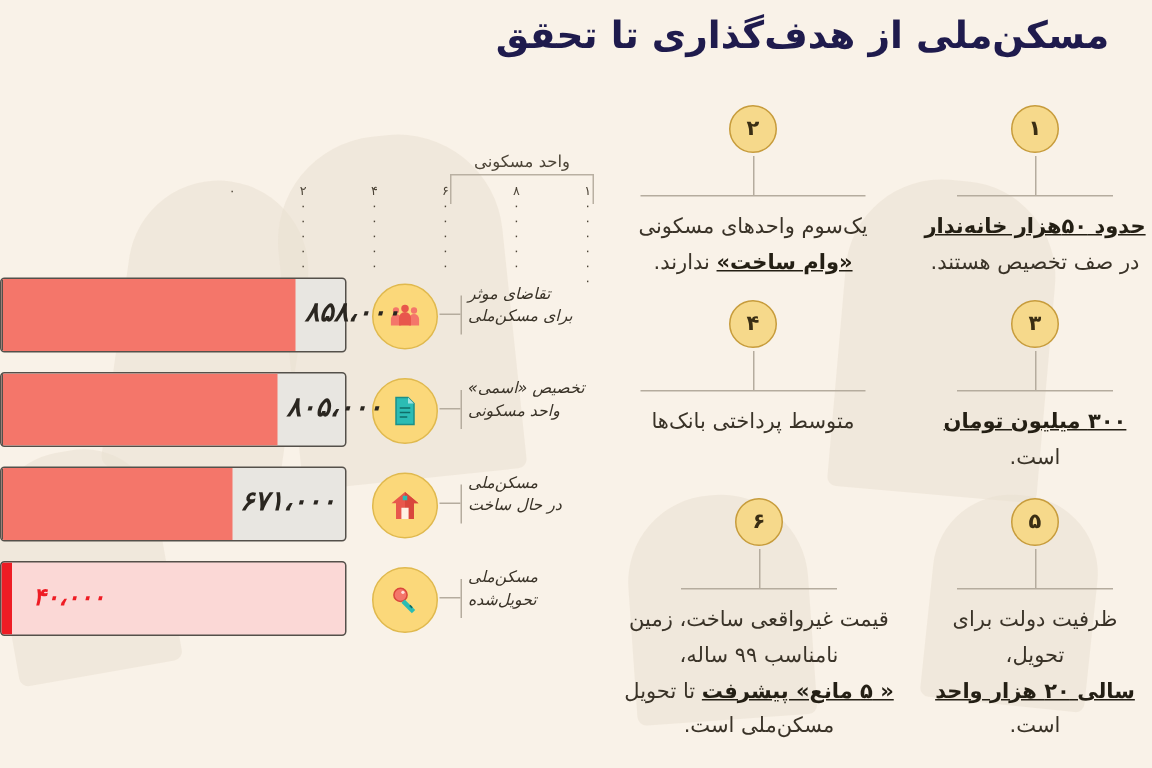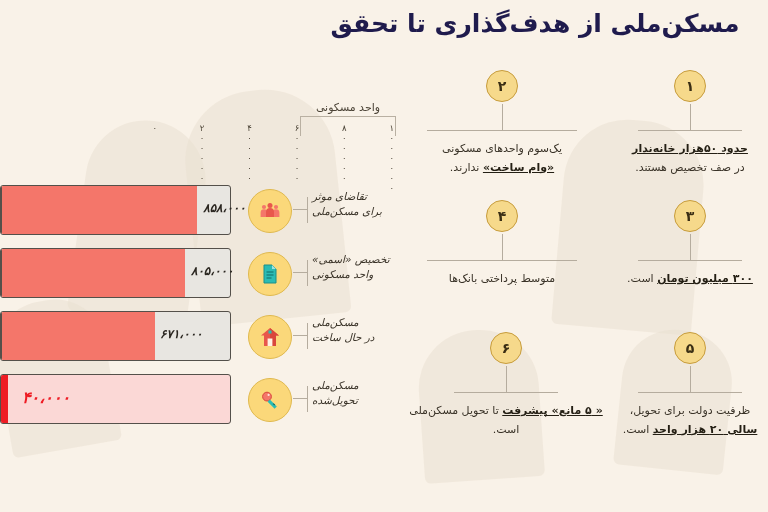--- a/index.html
+++ b/index.html
@@ -61,37 +61,37 @@
      position:absolute;left:0px;top:2px;width:231px;height:50px;
      background:#e8e6e1;border:1.2px solid #54504a;border-radius:3px;
      box-sizing:border-box;overflow:hidden;
   }
   .fill{position:absolute;left:0;top:0;height:100%;background:#f4766a;
         border-left:1.2px solid #54504a;box-sizing:border-box;}
   .track.hl{background:#fbd8d6;border-color:#54504a;}
   .fill.hl{background:#ee1c24;border-left:none;}
   .val{
      position:absolute;top:0;height:50px;display:flex;align-items:center;
-     font-size:12px;color:#2a2620;font-weight:bold;letter-spacing:0px;
+     font-size:18px;color:#2a2620;font-weight:bold;letter-spacing:0px;
      direction:ltr;
   }
   .val.hl{color:#ee1c24;font-size:16px;}
 
   
   .cards{position:absolute;left:406px;top:70px;width:358px;height:410px;}
   .card{position:absolute;text-align:center;}
   .num{
      width:30px;height:30px;border-radius:50%;margin:0 auto;
      background:#f6d98b;border:1.5px solid #c79c3c;
      display:flex;align-items:center;justify-content:center;
      font-size:14px;font-weight:bold;color:#3a2e14;
   }
   .stem{width:1px;height:26px;background:#b5ac9e;margin:2px auto 0;}
   .hr{height:1px;background:#b5ac9e;margin:0 auto;}
-  .ctext{font-size:11px;line-height:1.7;color:#3a3328;margin-top:9px;}
+  .ctext{font-size:14px;line-height:1.7;color:#3a3328;margin-top:9px;}
   .ctext b{font-weight:bold;color:#241f14;text-decoration:underline;}
 </style>
 </head>
 <body>
 
 <div id="root">
   <div class="wm wm1"></div>
   <div class="wm wm2"></div>
   <div class="wm wm3"></div>
   <div class="wm wm4"></div>
@@ -237,19 +237,20 @@
           <div class="ctext">
             <div><span>ظرفیت دولت برای تحویل،</span></div>
             <div><b>سالی ۲۰ هزار واحد</b><span> است.</span></div>
           </div>
         </div>
         <div class="card" style="left: 0px; top: 262px; width: 200px;">
           <div class="num">۶</div>
           <div class="stem"></div>
           <div class="hr" style="width: 104px;"></div>
           <div class="ctext">
+            <div><span>قیمت غیرواقعی ساخت، زمین نامناسب ۹۹ ساله،</span></div>
             <div><b>« ۵ مانع» پیشرفت</b><span> تا تحویل مسکن‌ملی است.</span></div>
           </div>
         </div>
       </div>
 
   </div>
 </div>
 
 </body></html>

